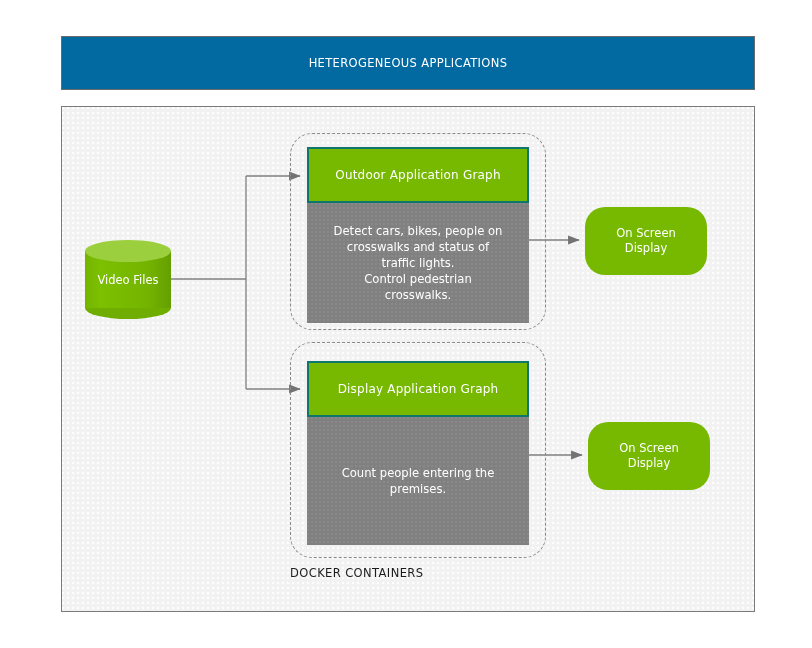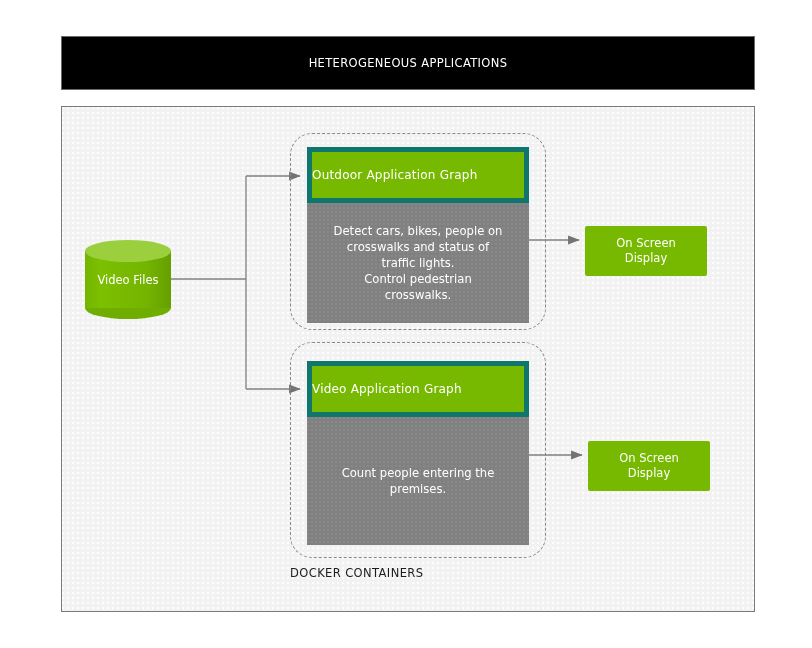--- a/index.html
+++ b/index.html
@@ -23,21 +23,21 @@
     height: 648px;
   }
 
   
   .header-bar {
     position: absolute;
     left: 61px;
     top: 36px;
     width: 694px;
     height: 54px;
-    background: #000000;
+    background: #0369a1;
     border: 1px solid #6b6b6b;
     box-sizing: border-box;
     display: flex;
     align-items: center;
     justify-content: center;
   }
   .header-bar-title {
     color: #ffffff;
     font-size: 11.5px;
     letter-spacing: 0.35px;
@@ -98,24 +98,25 @@
     width: 222px;
     box-sizing: border-box;
   }
   .app-card-outdoor { left: 307px; top: 147px; height: 176px; }
   .app-card-indoor  { left: 307px; top: 361px; height: 184px; }
 
   .app-card-header {
     position: relative;
     height: 56px;
     background: #76b900;
-    border: 5px solid #0f766e;
-    box-sizing: border-box;
-    display: flex;
-    align-items: center;
+    border: 2px solid #0f766e;
+    box-sizing: border-box;
+    display: flex;
+    align-items: center;
+    justify-content: center;
   }
   .app-card-header-title {
     color: #ffffff;
     font-size: 12px;
     letter-spacing: 0.2px;
     white-space: nowrap;
   }
   .app-card-body {
     position: relative;
     height: calc(100% - 56px);
@@ -185,28 +186,27 @@
     justify-content: center;
     color: #ffffff;
     font-size: 11.5px;
     white-space: nowrap;
   }
 
   
   .osd-box {
     position: absolute;
     width: 122px;
-    height: 50px;
+    height: 68px;
     background: #76b900;
-    border-radius: 2px;
+    border-radius: 20px;
     display: flex;
     align-items: center;
     justify-content: center;
     text-align: center;
-    margin-top: 19px;
   }
   .osd-box-1 { left: 585px; top: 207px; }
   .osd-box-2 { left: 588px; top: 422px; }
   .osd-label {
     color: #ffffff;
     font-size: 11.5px;
     line-height: 15px;
     white-space: pre-line;
   }
 </style>
@@ -256,21 +256,21 @@
     </div>
     <div class="app-card-body">
       <span class="app-card-desc">Detect cars, bikes, people on
 crosswalks and status of traffic lights.
 Control pedestrian crosswalks.</span>
     </div>
   </div>
 
   <div class="app-card app-card-indoor">
     <div class="app-card-header">
-      <span class="app-card-header-title">Video Application Graph</span>
+      <span class="app-card-header-title">Display Application Graph</span>
     </div>
     <div class="app-card-body">
       <span class="app-card-desc">Count people entering the premises.</span>
     </div>
   </div>
 
   <div class="osd-box osd-box-1">
     <span class="osd-label">On Screen
 Display</span>
   </div>

